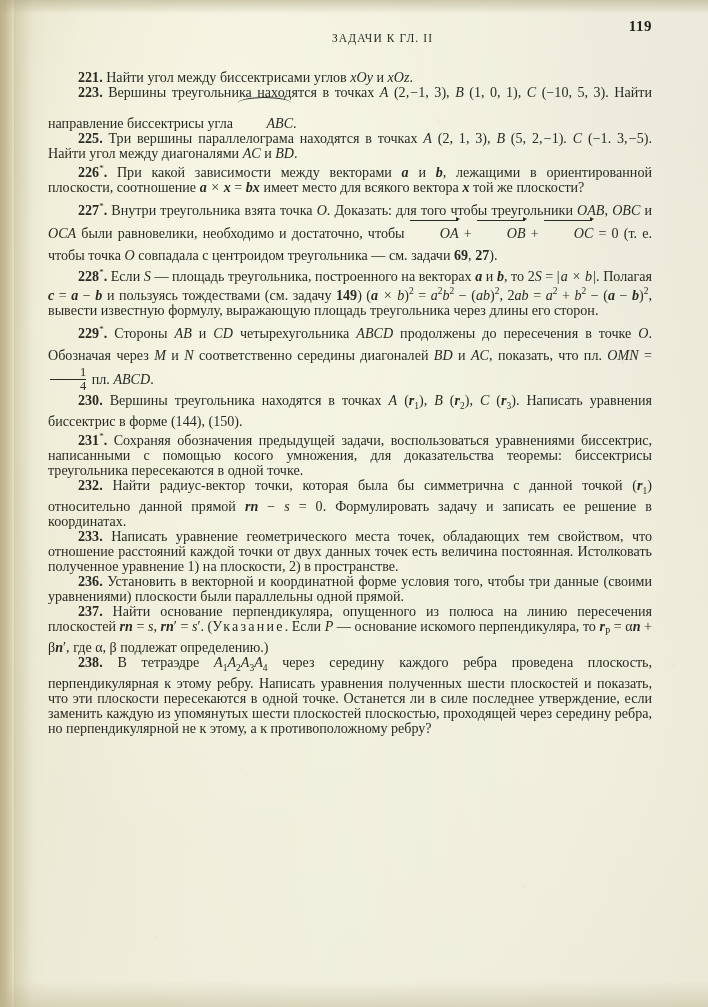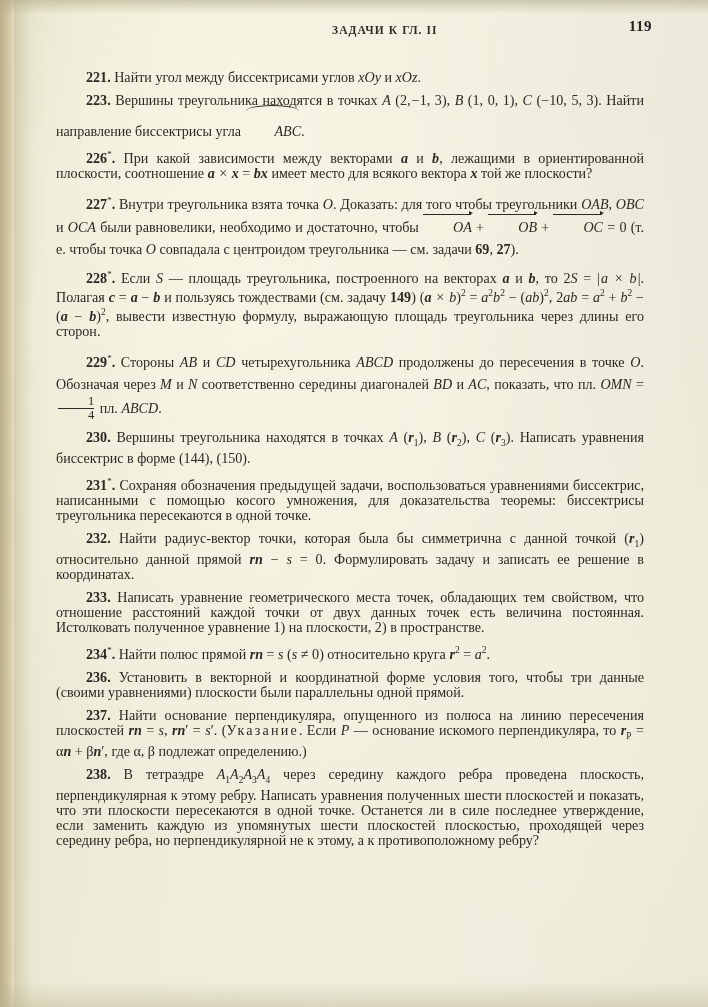--- a/index.html
+++ b/index.html
@@ -67,24 +67,24 @@
   }
 
   
   .runhead {
     position: relative;
     height: 26px;
   }
   .runhead .title {
     position: absolute;
     left: 284px;
-    top: 2px;
+    top: 10px;
     font-size: 11.5px;
     letter-spacing: 1.1px;
-    font-weight: bold;
+    font-weight: normal;
     color: #2e2e26;
     white-space: nowrap;
   }
   .runhead .folio {
     position: absolute;
     right: 0;
     top: -4px;
     font-size: 15px;
     font-weight: bold;
     letter-spacing: .5px;
@@ -92,21 +92,21 @@
   }
 
   .body {
     margin-top: 22px;
     font-size: 14.1px;
     line-height: 15.05px;
     text-align: justify;
     text-justify: inter-word;
   }
   p.prob {
-    margin: 8px;
+    margin: 0;
     text-indent: 30px;
     text-align: justify;
   }
   p.prob.tall { line-height: 22px; }
 
   .num { font-weight: bold; }
   .num sup { font-size: 9px; vertical-align: super; font-weight: normal; }
   i.v { font-style: italic; }
   b.v { font-weight: bold; font-style: italic; }
   .sp { letter-spacing: 2.2px; }
@@ -174,28 +174,28 @@
   <div class="content">
 
     <div class="runhead">
       <span class="title">ЗАДАЧИ К ГЛ. II</span>
       <span class="folio">119</span>
     </div>
 
     <div class="body">
         <p class="prob"><span class="num">221.</span><span> Найти угол между биссектрисами углов <i class="v">xOy</i> и <i class="v">xOz</i>.</span></p>
         <p class="prob"><span class="num">223.</span><span> Вершины треугольника находятся в точках <i class="v">A</i> (2, −1, 3), <i class="v">B</i> (1, 0, 1), <i class="v">C</i> (−10, 5, 3). Найти направление биссектрисы угла <span class="arcv">ABC</span>.</span></p>
+        <p class="prob"><span class="num">225.</span><span> Три вершины параллелограма находятся в точках <i class="v">A</i> (2, 1, 3), <i class="v">B</i> (5, 2, −1). <i class="v">C</i> (−1. 3, −5). Найти угол между диагоналями <i class="v">AC</i> и <i class="v">BD</i>.</span></p>
         <p class="prob"><span class="num">226<sup>*</sup>.</span><span> При какой зависимости между векторами <b class="v">a</b> и <b class="v">b</b>, лежащими в ориентированной плоскости, соотношение <b class="v">a</b> <span class="cross">×</span> <b class="v">x</b> = <b class="v">bx</b> имеет место для всякого вектора <b class="v">x</b> той же плоскости?</span></p>
         <p class="prob tall"><span class="num">227<sup>*</sup>.</span><span> Внутри треугольника взята точка <i class="v">O</i>. Доказать: для того чтобы треугольники <i class="v">OAB</i>, <i class="v">OBC</i> и <i class="v">OCA</i> были равновелики, необходимо и достаточно, чтобы <span class="ovec">OA</span> + <span class="ovec">OB</span> + <span class="ovec">OC</span> = 0 (т. е. чтобы точка <i class="v">O</i> совпадала с центроидом треугольника — см. задачи <b>69</b>, <b>27</b>).</span></p>
         <p class="prob"><span class="num">228<sup>*</sup>.</span><span> Если <i class="v">S</i> — площадь треугольника, построенного на векторах <b class="v">a</b> и <b class="v">b</b>, то 2<i class="v">S</i> = | <i class="v">a</i> <span class="cross">×</span> <i class="v">b</i> |. Полагая <b class="v">c</b> = <b class="v">a</b> − <b class="v">b</b> и пользуясь тождествами (см. задачу <b>149</b>) (<b class="v">a</b> <span class="cross">×</span> <i class="v">b</i>)<sup class="e">2</sup> = <i class="v">a</i><sup class="e">2</sup><i class="v">b</i><sup class="e">2</sup> − (<i class="v">ab</i>)<sup class="e">2</sup>, 2<i class="v">ab</i> = <i class="v">a</i><sup class="e">2</sup> + <i class="v">b</i><sup class="e">2</sup> − (<b class="v">a</b> − <b class="v">b</b>)<sup class="e">2</sup>, вывести известную формулу, выражающую площадь треугольника через длины его сторон.</span></p>
         <p class="prob tall"><span class="num">229<sup>*</sup>.</span><span> Стороны <i class="v">AB</i> и <i class="v">CD</i> четырехугольника <i class="v">ABCD</i> продолжены до пересечения в точке <i class="v">O</i>. Обозначая через <i class="v">M</i> и <i class="v">N</i> соответственно середины диагоналей <i class="v">BD</i> и <i class="v">AC</i>, показать, что пл. <i class="v">OMN</i> = <span class="frac"><span style="display:block"><span class="numr">1</span></span><span style="display:block" class="den">4</span></span> пл. <i class="v">ABCD</i>.</span></p>
         <p class="prob"><span class="num">230.</span><span> Вершины треугольника находятся в точках <i class="v">A</i> (<b class="v">r</b><sub class="s">1</sub>), <i class="v">B</i> (<b class="v">r</b><sub class="s">2</sub>), <i class="v">C</i> (<b class="v">r</b><sub class="s">3</sub>). Написать уравнения биссектрис в форме (144), (150).</span></p>
         <p class="prob"><span class="num">231<sup>*</sup>.</span><span> Сохраняя обозначения предыдущей задачи, воспользоваться уравнениями биссектрис, написанными с помощью косого умножения, для доказательства теоремы: биссектрисы треугольника пересекаются в одной точке.</span></p>
         <p class="prob"><span class="num">232.</span><span> Найти радиус-вектор точки, которая была бы симметрична с данной точкой (<b class="v">r</b><sub class="s">1</sub>) относительно данной прямой <b class="v">rn</b> − <i class="v">s</i> = 0. Формулировать задачу и записать ее решение в координатах.</span></p>
         <p class="prob"><span class="num">233.</span><span> Написать уравнение геометрического места точек, обладающих тем свойством, что отношение расстояний каждой точки от двух данных точек есть величина постоянная. Истолковать полученное уравнение 1) на плоскости, 2) в пространстве.</span></p>
-        <p class="prob"><span class="num">234<sup>*</sup>.</span><span> Найти полюс прямой <b class="v">rn</b> = <i class="v">s</i> (<i class="v">s</i> ≠ 0) относительно круга <b class="v">r</b><sup class="e">2</sup> = <i class="v">a</i><sup class="e">2</sup>.</span></p>
         <p class="prob"><span class="num">236.</span><span> Установить в векторной и координатной форме условия того, чтобы три данные (своими уравнениями) плоскости были параллельны одной прямой.</span></p>
         <p class="prob"><span class="num">237.</span><span> Найти основание перпендикуляра, опущенного из полюса на линию пересечения плоскостей <b class="v">rn</b> = <i class="v">s</i>, <b class="v">rn</b>′ = <i class="v">s</i>′. (<span class="sp">Указание</span>. Если <i class="v">P</i> — основание искомого перпендикуляра, то <b class="v">r</b><sub class="s">P</sub> = α<b class="v">n</b> + β<b class="v">n</b>′, где α, β подлежат определению.)</span></p>
         <p class="prob"><span class="num">238.</span><span> В тетраэдре <i class="v">A</i><sub class="s">1</sub><i class="v">A</i><sub class="s">2</sub><i class="v">A</i><sub class="s">3</sub><i class="v">A</i><sub class="s">4</sub> через середину каждого ребра проведена плоскость, перпендикулярная к этому ребру. Написать уравнения полученных шести плоскостей и показать, что эти плоскости пересекаются в одной точке. Останется ли в силе последнее утверждение, если заменить каждую из упомянутых шести плоскостей плоскостью, проходящей через середину ребра, но перпендикулярной не к этому, а к противоположному ребру?</span></p>
       </div>
 
   </div>
 </div>
 
 </body></html>

